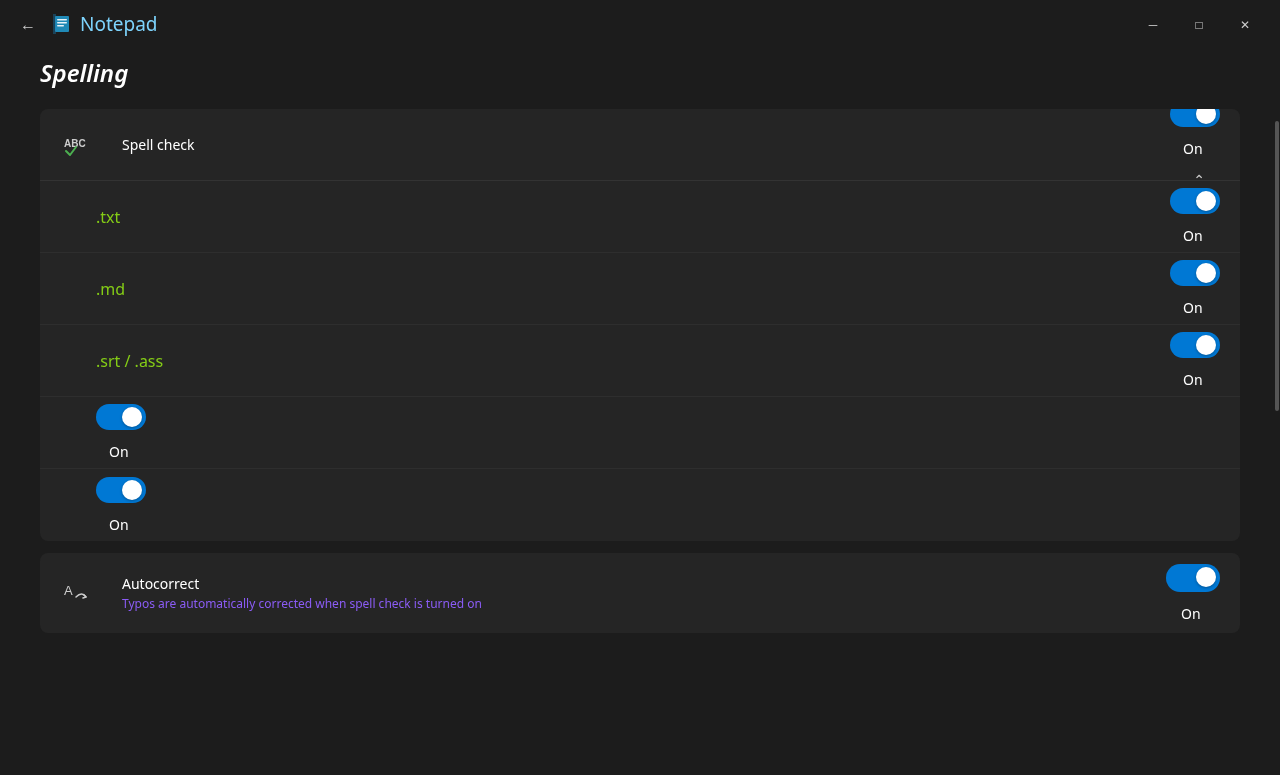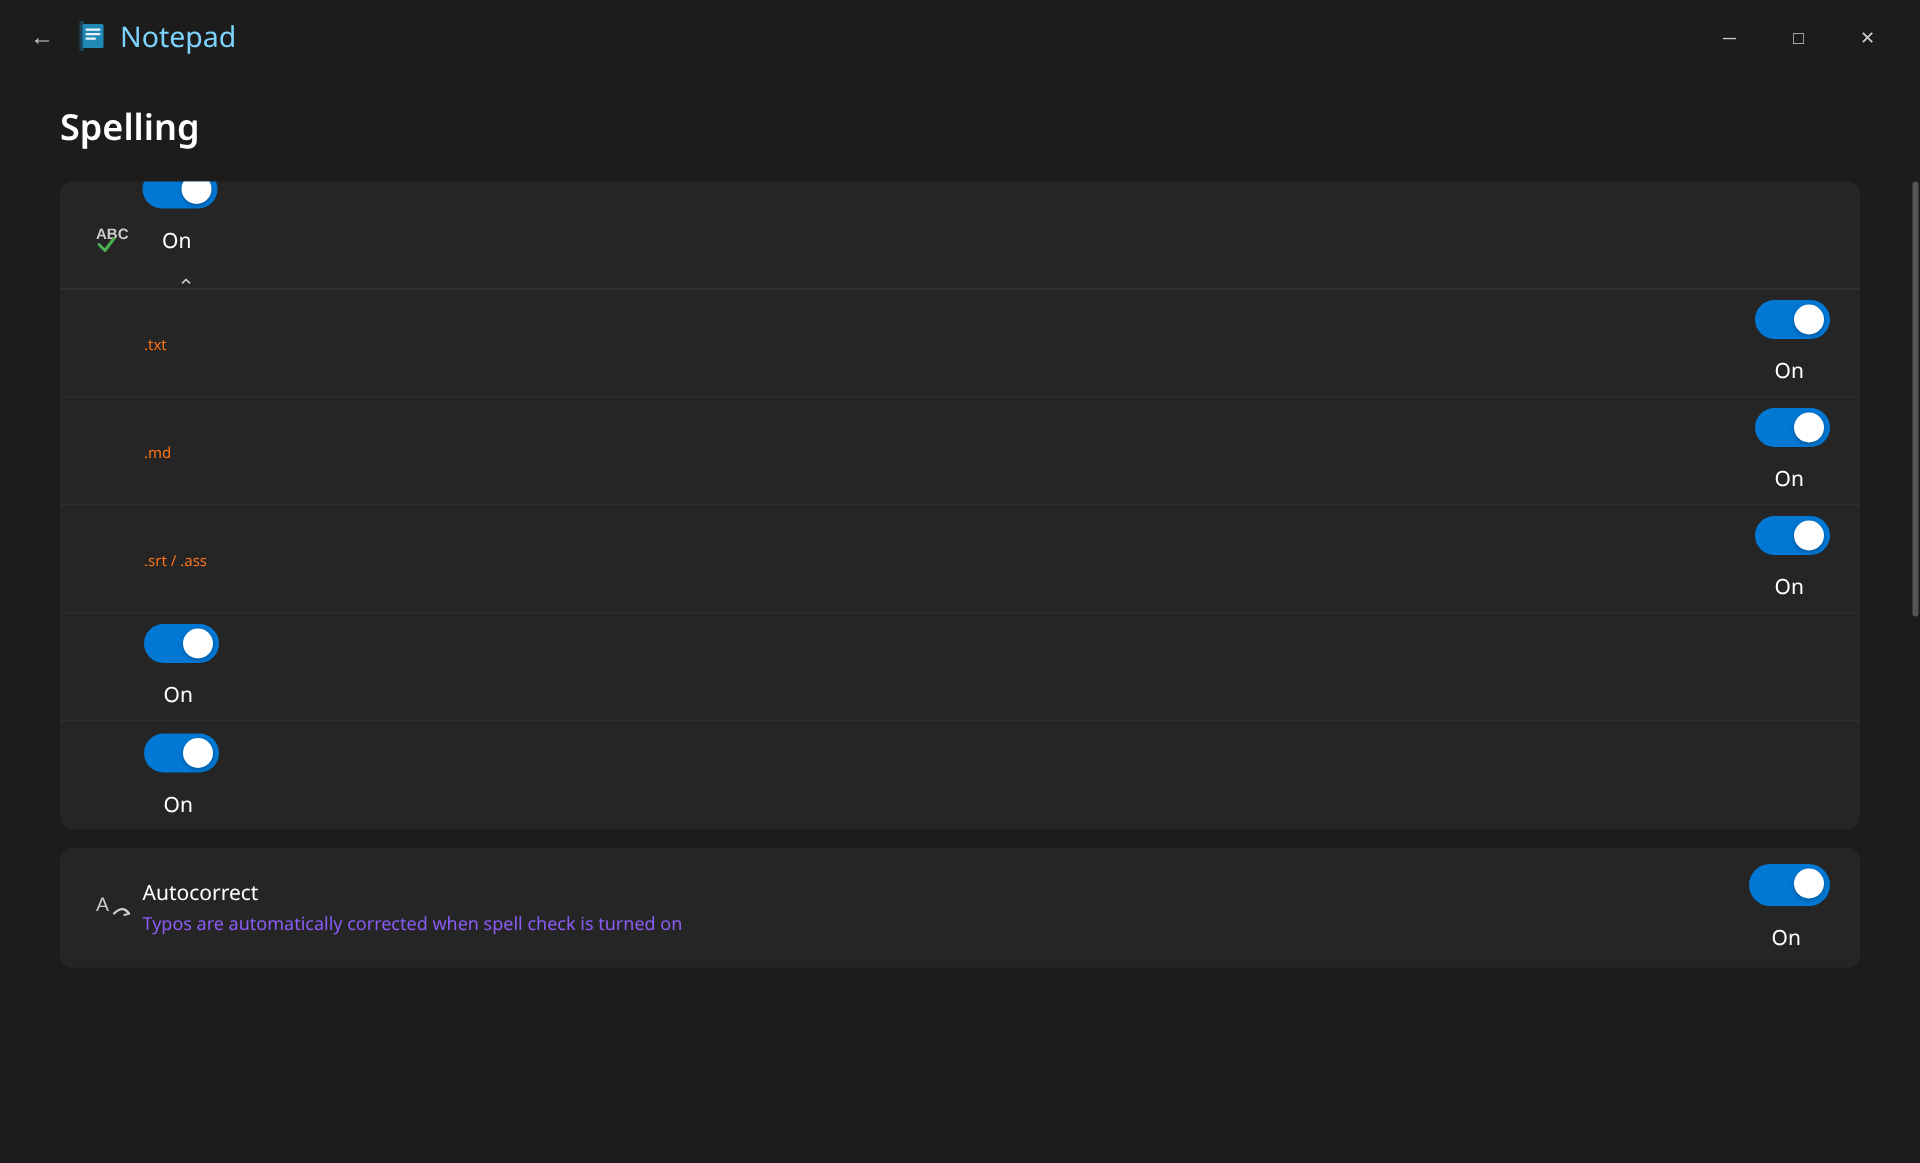--- a/index.html
+++ b/index.html
@@ -74,21 +74,22 @@
       flex: 1;
       padding: 0 40px 20px 40px;
       overflow-y: auto;
     }
 
     .page-title {
       font-size: 24px;
       font-weight: 600;
       color: #ffffff;
       margin-bottom: 20px;
-      margin-top: 20px;
+      margin-top: 8px;
+      font-style: italic;
     }
 
     
     .settings-card {
       background: #252525;
       border-radius: 8px;
       margin-bottom: 12px;
       overflow: hidden;
     }
 
@@ -110,34 +111,34 @@
       border-bottom: 1px solid #2e2e2e;
     }
     .setting-row-sub:last-child { border-bottom: none; }
 
     .setting-icon {
       width: 32px;
       height: 32px;
       display: flex;
       align-items: center;
       justify-content: center;
-      margin-right: 3px;
+      margin-right: 30px;
       flex-shrink: 0;
     }
 
     .setting-label {
       flex: 1;
       font-size: 14px;
       color: #ffffff;
     }
 
     .setting-label-sub {
       flex: 1;
-      font-size: 10px;
-      color: #f97316;
+      font-size: 16px;
+      color: #84cc16;
     }
 
     .setting-label-desc {
       font-size: 12px;
       color: #8b5cf6;
       margin-top: 2px;
     }
 
     .setting-value {
       display: flex;
@@ -249,20 +250,21 @@
   <div class="settings-card">
 
     <div class="setting-row">
       <div class="setting-icon">
 
         <svg width="28" height="28" viewBox="0 0 28 28" fill="none">
           <text x="2" y="16" font-family="Segoe UI, sans-serif" font-size="10" font-weight="700" fill="#cccccc">ABC</text>
           <path d="M4 20 L8 24 L14 16" stroke="#4caf50" stroke-width="2" stroke-linecap="round" stroke-linejoin="round" fill="none"></path>
         </svg>
       </div>
+      <span class="setting-label">Spell check</span>
       <div class="setting-value">
         <div class="toggle on"></div>
         <span class="on-label">On</span>
         <span class="chevron">⌃</span>
       </div>
     </div>
 
     <div class="setting-row-sub">
       <span class="setting-label-sub">.txt</span>
       <div class="setting-value">

